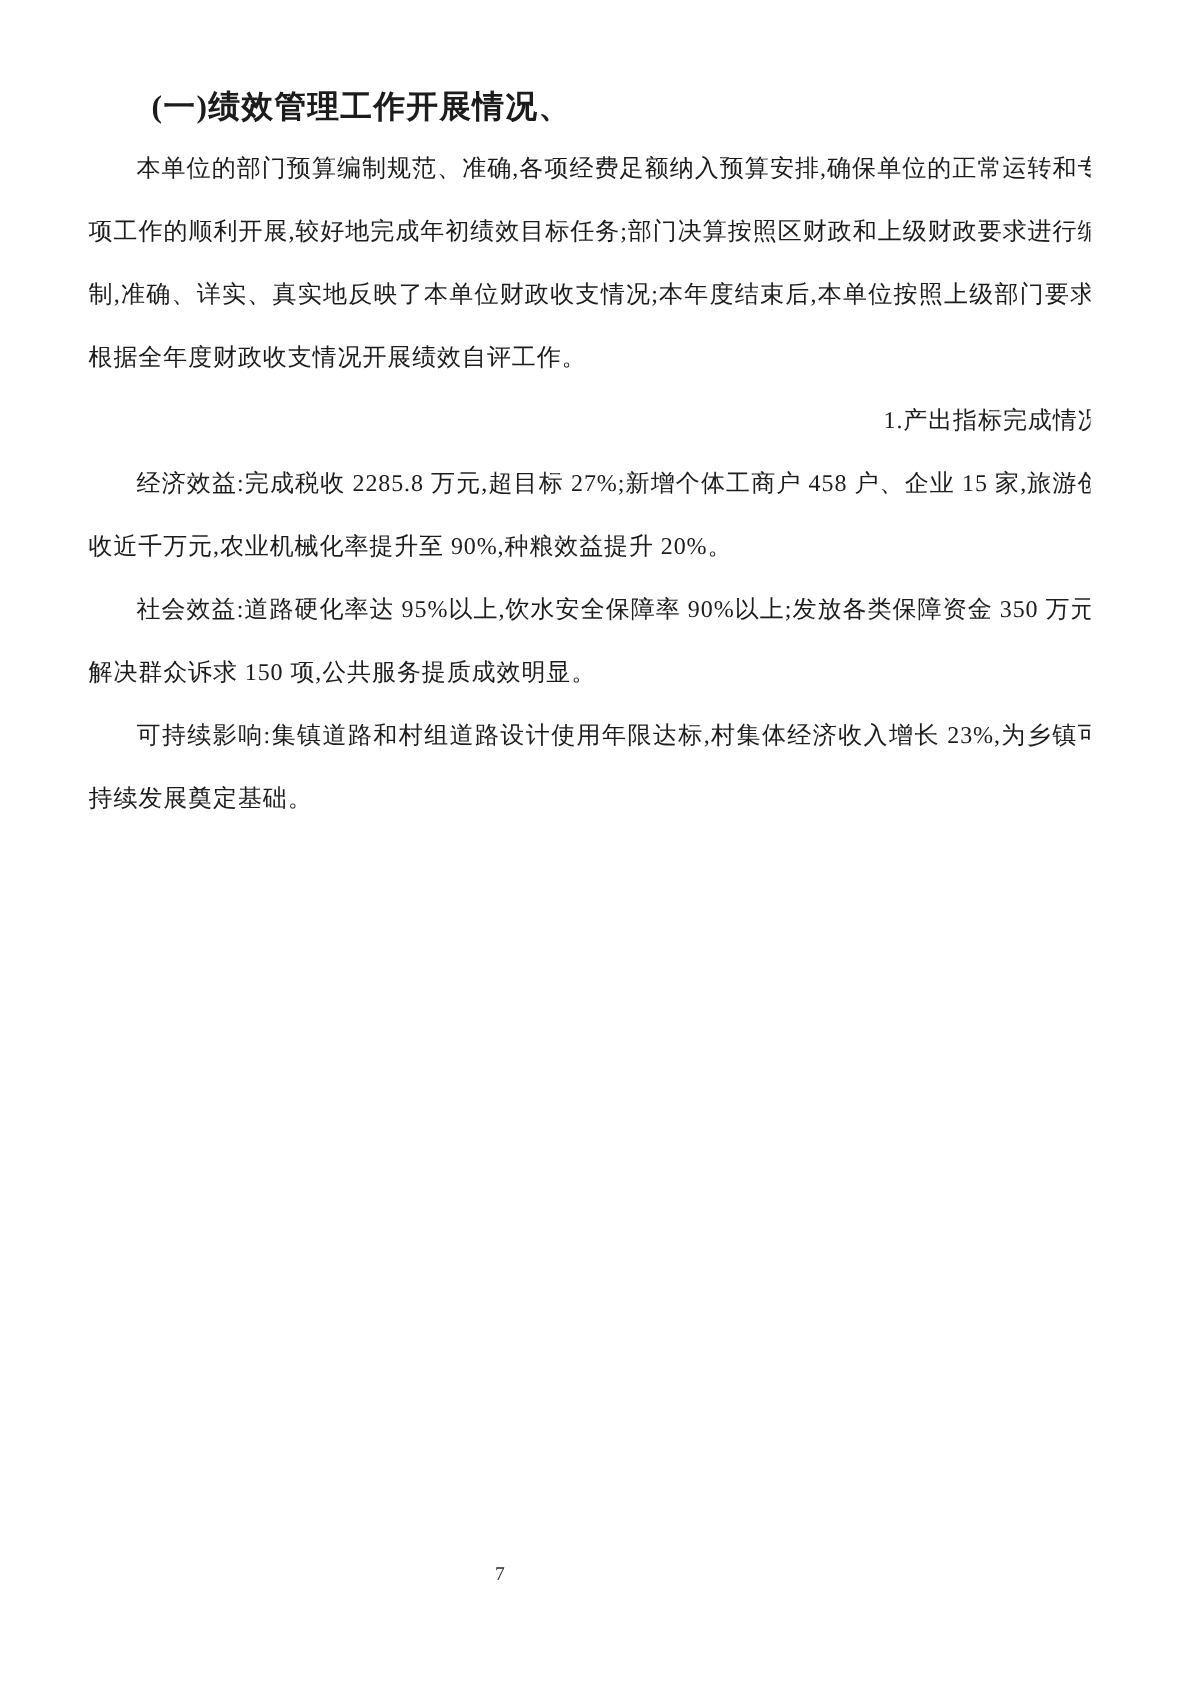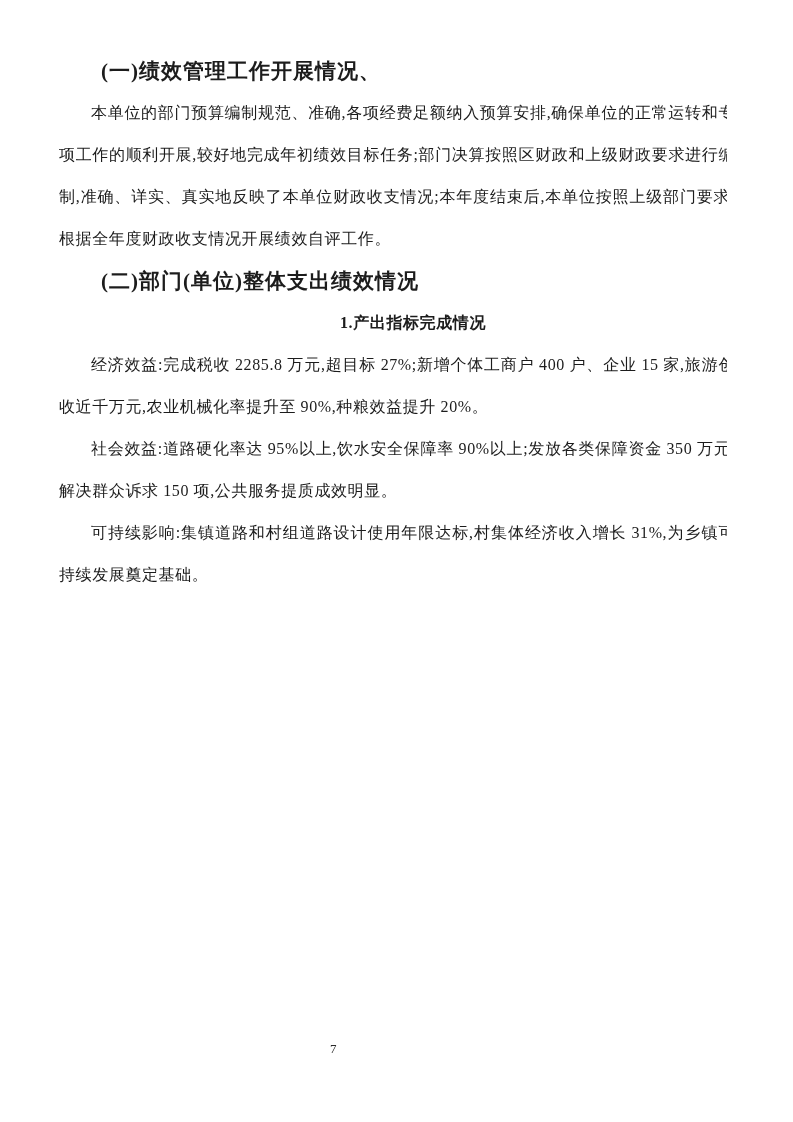--- a/index.html
+++ b/index.html
@@ -31,39 +31,37 @@
     text-indent: 2em;
     word-break: break-all;
   }
   .content p.heading {
     font-weight: bold;
     font-size: 21px;
     text-align: left;
     letter-spacing: 1px;
   }
   .content p.subheading {
-    text-align: center;
-    font-weight: bold;
+    text-align: right;
   }
   .page-number {
     position: absolute;
     top: 1040px;
     left: 330px;
     font-size: 13px;
     line-height: 18px;
     color: #2a2a2a;
   }
 </style>
 </head>
 <body>
 
 <div class="page">
   <div class="content" id="doc-body">
       <p class="heading">(一)绩效管理工作开展情况、</p>
       <p class="paragraph">本单位的部门预算编制规范、准确,各项经费足额纳入预算安排,确保单位的正常运转和专项工作的顺利开展,较好地完成年初绩效目标任务;部门决算按照区财政和上级财政要求进行编制,准确、详实、真实地反映了本单位财政收支情况;本年度结束后,本单位按照上级部门要求,根据全年度财政收支情况开展绩效自评工作。</p>
-      <p class="heading">(二)部门(单位)整体支出绩效情况</p>
       <p class="subheading">1.产出指标完成情况</p>
-      <p class="paragraph">经济效益:完成税收 2285.8 万元,超目标 27%;新增个体工商户 400 户、企业 15 家,旅游创收近千万元,农业机械化率提升至 90%,种粮效益提升 20%。</p>
+      <p class="paragraph">经济效益:完成税收 2285.8 万元,超目标 27%;新增个体工商户 458 户、企业 15 家,旅游创收近千万元,农业机械化率提升至 90%,种粮效益提升 20%。</p>
       <p class="paragraph">社会效益:道路硬化率达 95%以上,饮水安全保障率 90%以上;发放各类保障资金 350 万元,解决群众诉求 150 项,公共服务提质成效明显。</p>
-      <p class="paragraph">可持续影响:集镇道路和村组道路设计使用年限达标,村集体经济收入增长 31%,为乡镇可持续发展奠定基础。</p>
+      <p class="paragraph">可持续影响:集镇道路和村组道路设计使用年限达标,村集体经济收入增长 23%,为乡镇可持续发展奠定基础。</p>
     </div>
   <div class="page-number">7</div>
 </div>
 
 </body></html>

